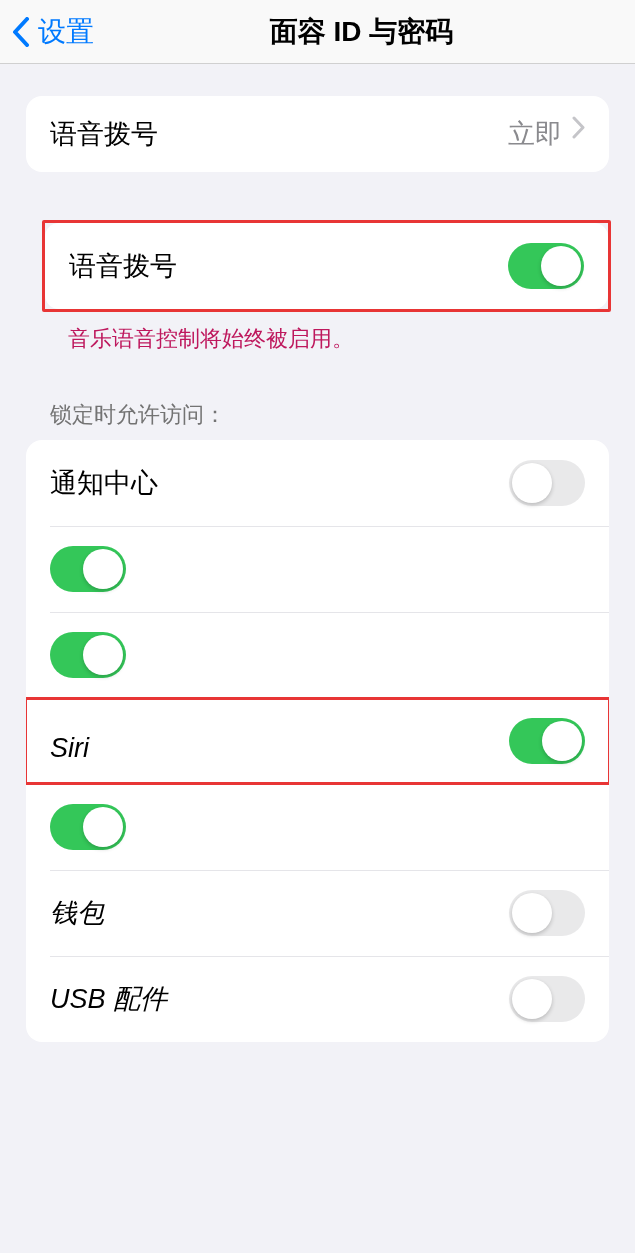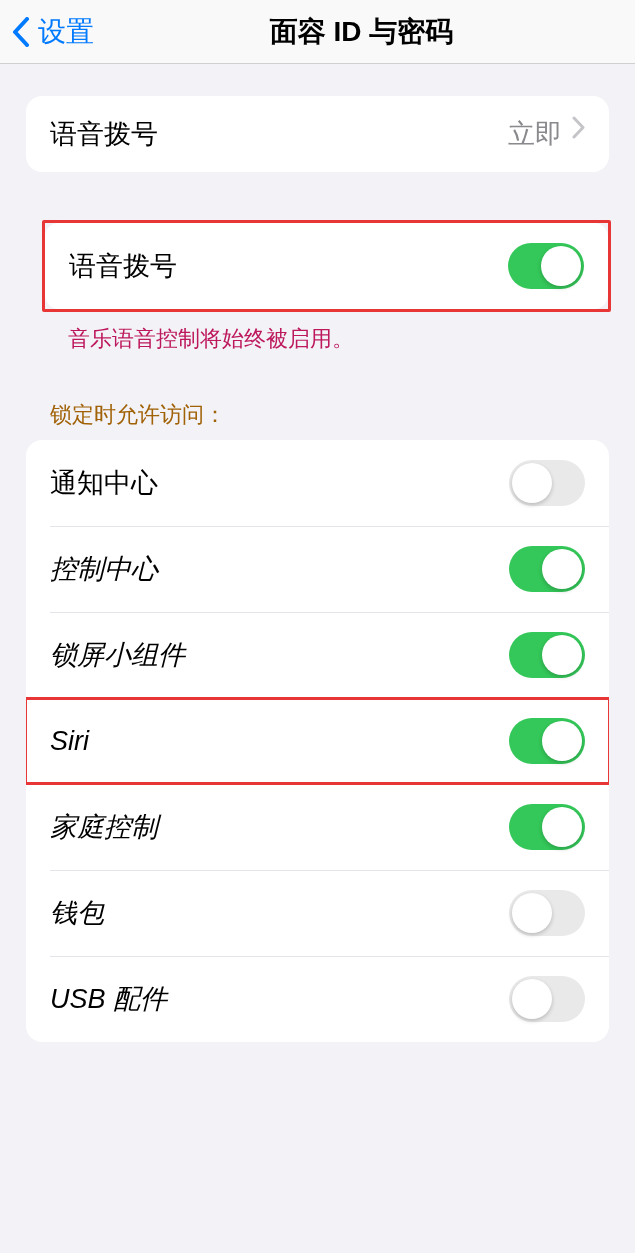--- a/index.html
+++ b/index.html
@@ -48,21 +48,21 @@
       margin-left: 44px;
     }
     .content {
       padding: 0;
     }
     .group {
       margin-top: 32px;
     }
     .group-header {
       font-size: 22px;
-      color: #a16207;
+      color: #737373;
       padding: 10px 32px 10px 32px;
       font-family: Liberation Mono, monospace;
     }
     .list {
       background-color: #fff;
       border-radius: 16px;
       margin: 0 26px;
       overflow: hidden;
     }
     .row {
@@ -147,20 +147,21 @@
     .group-first {
       margin-top: 32px;
     }
     .group-footer-first {
       font-size: 22px;
       color: #be185d;
       padding: 12px 32px 0 50px;
     }
     .highlight-inline {
       position: relative;
+      align-items: flex-end;
     }
     .highlight-overlay {
       position: absolute;
       border: 3px solid #e83535;
       left: -2px;
       right: -2px;
       top: -1px;
       bottom: -1px;
       pointer-events: none;
       z-index: 10;
@@ -212,40 +213,37 @@
   <div class="group" style="margin-top:36px;">
     <div class="group-header" style="padding-left:50px;">锁定时允许访问：</div>
     <div class="list" id="locked-list">
         <div class="row">
           <span class="row-label">通知中心</span>
           <div class="toggle off">
             <div class="knob"></div>
           </div>
         </div>
         <div class="row">
-          <span class="row-label">控制中心</span>
-          <div class="toggle on">
-            <div class="knob"></div>
-          </div>
-        </div>
-        <div class="row">
-          <span class="row-label">锁屏小组件</span>
+          <div class="toggle on">
+            <div class="knob"></div>
+          </div>
+        </div>
+        <div class="row">
           <div class="toggle on">
             <div class="knob"></div>
           </div>
         </div>
         <div class="row highlight-inline">
           <div class="highlight-overlay"></div>
           <span class="row-label">Siri</span>
           <div class="toggle on">
             <div class="knob"></div>
           </div>
         </div>
         <div class="row">
-          <span class="row-label">家庭控制</span>
           <div class="toggle on">
             <div class="knob"></div>
           </div>
         </div>
         <div class="row">
           <span class="row-label">钱包</span>
           <div class="toggle off">
             <div class="knob"></div>
           </div>
         </div>

